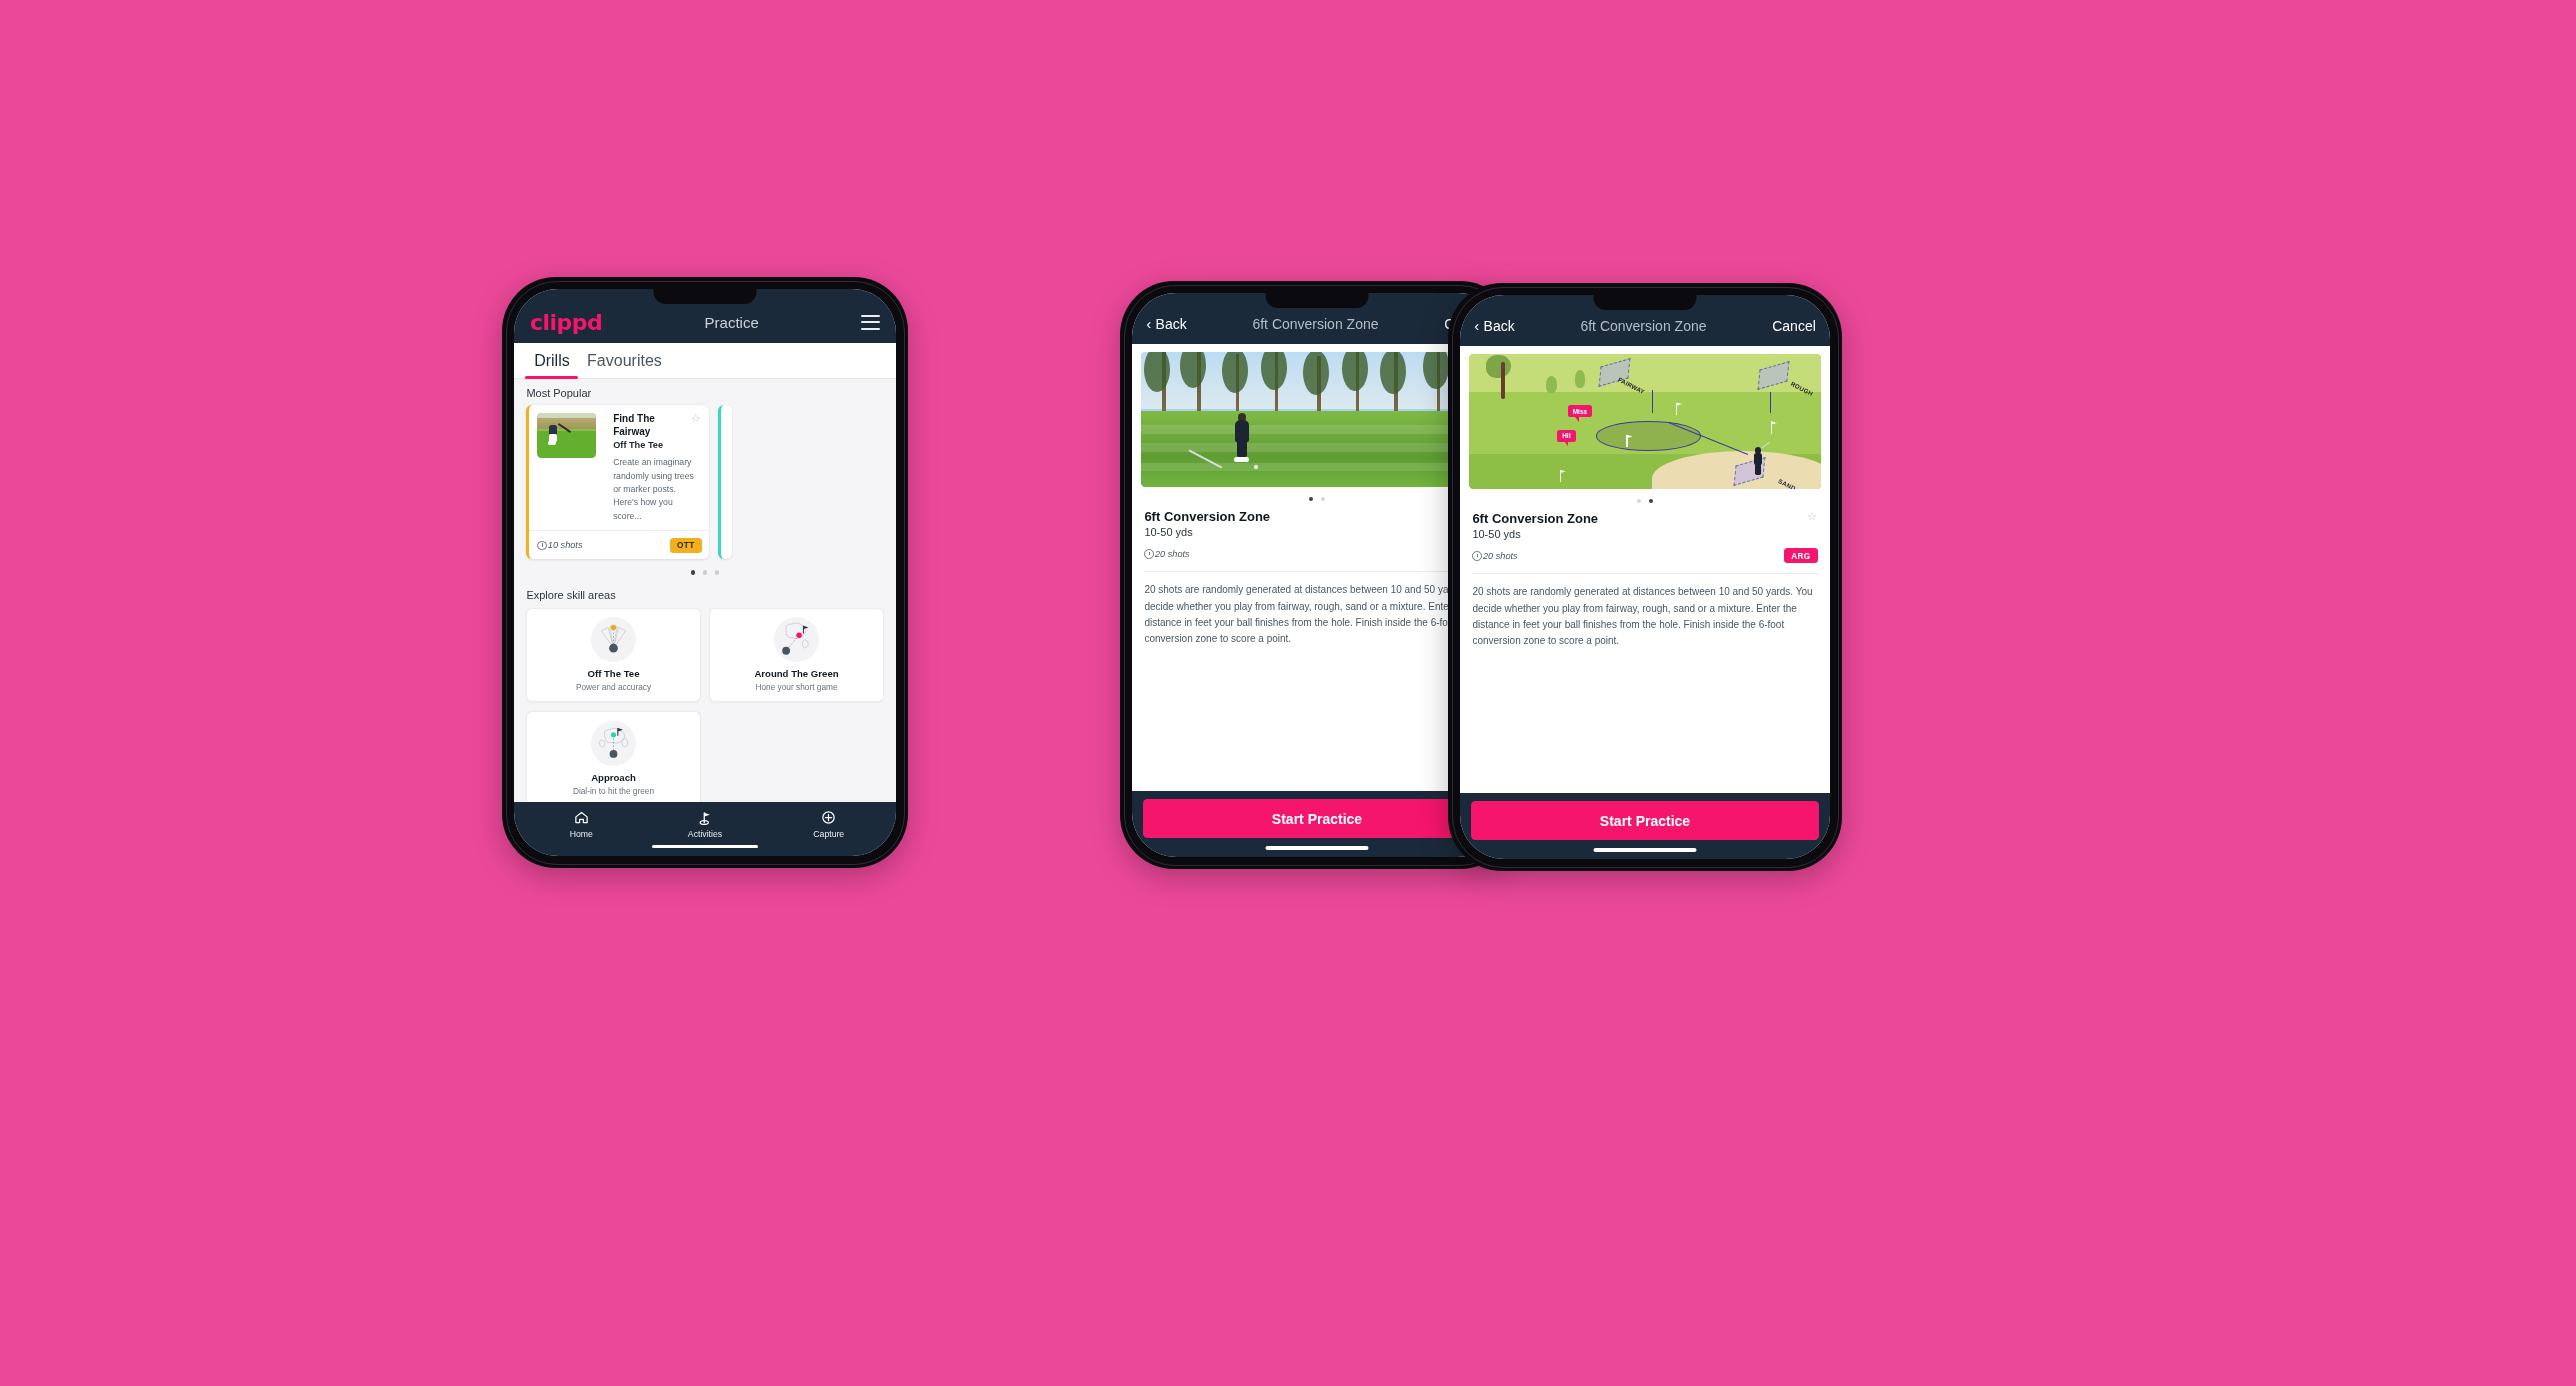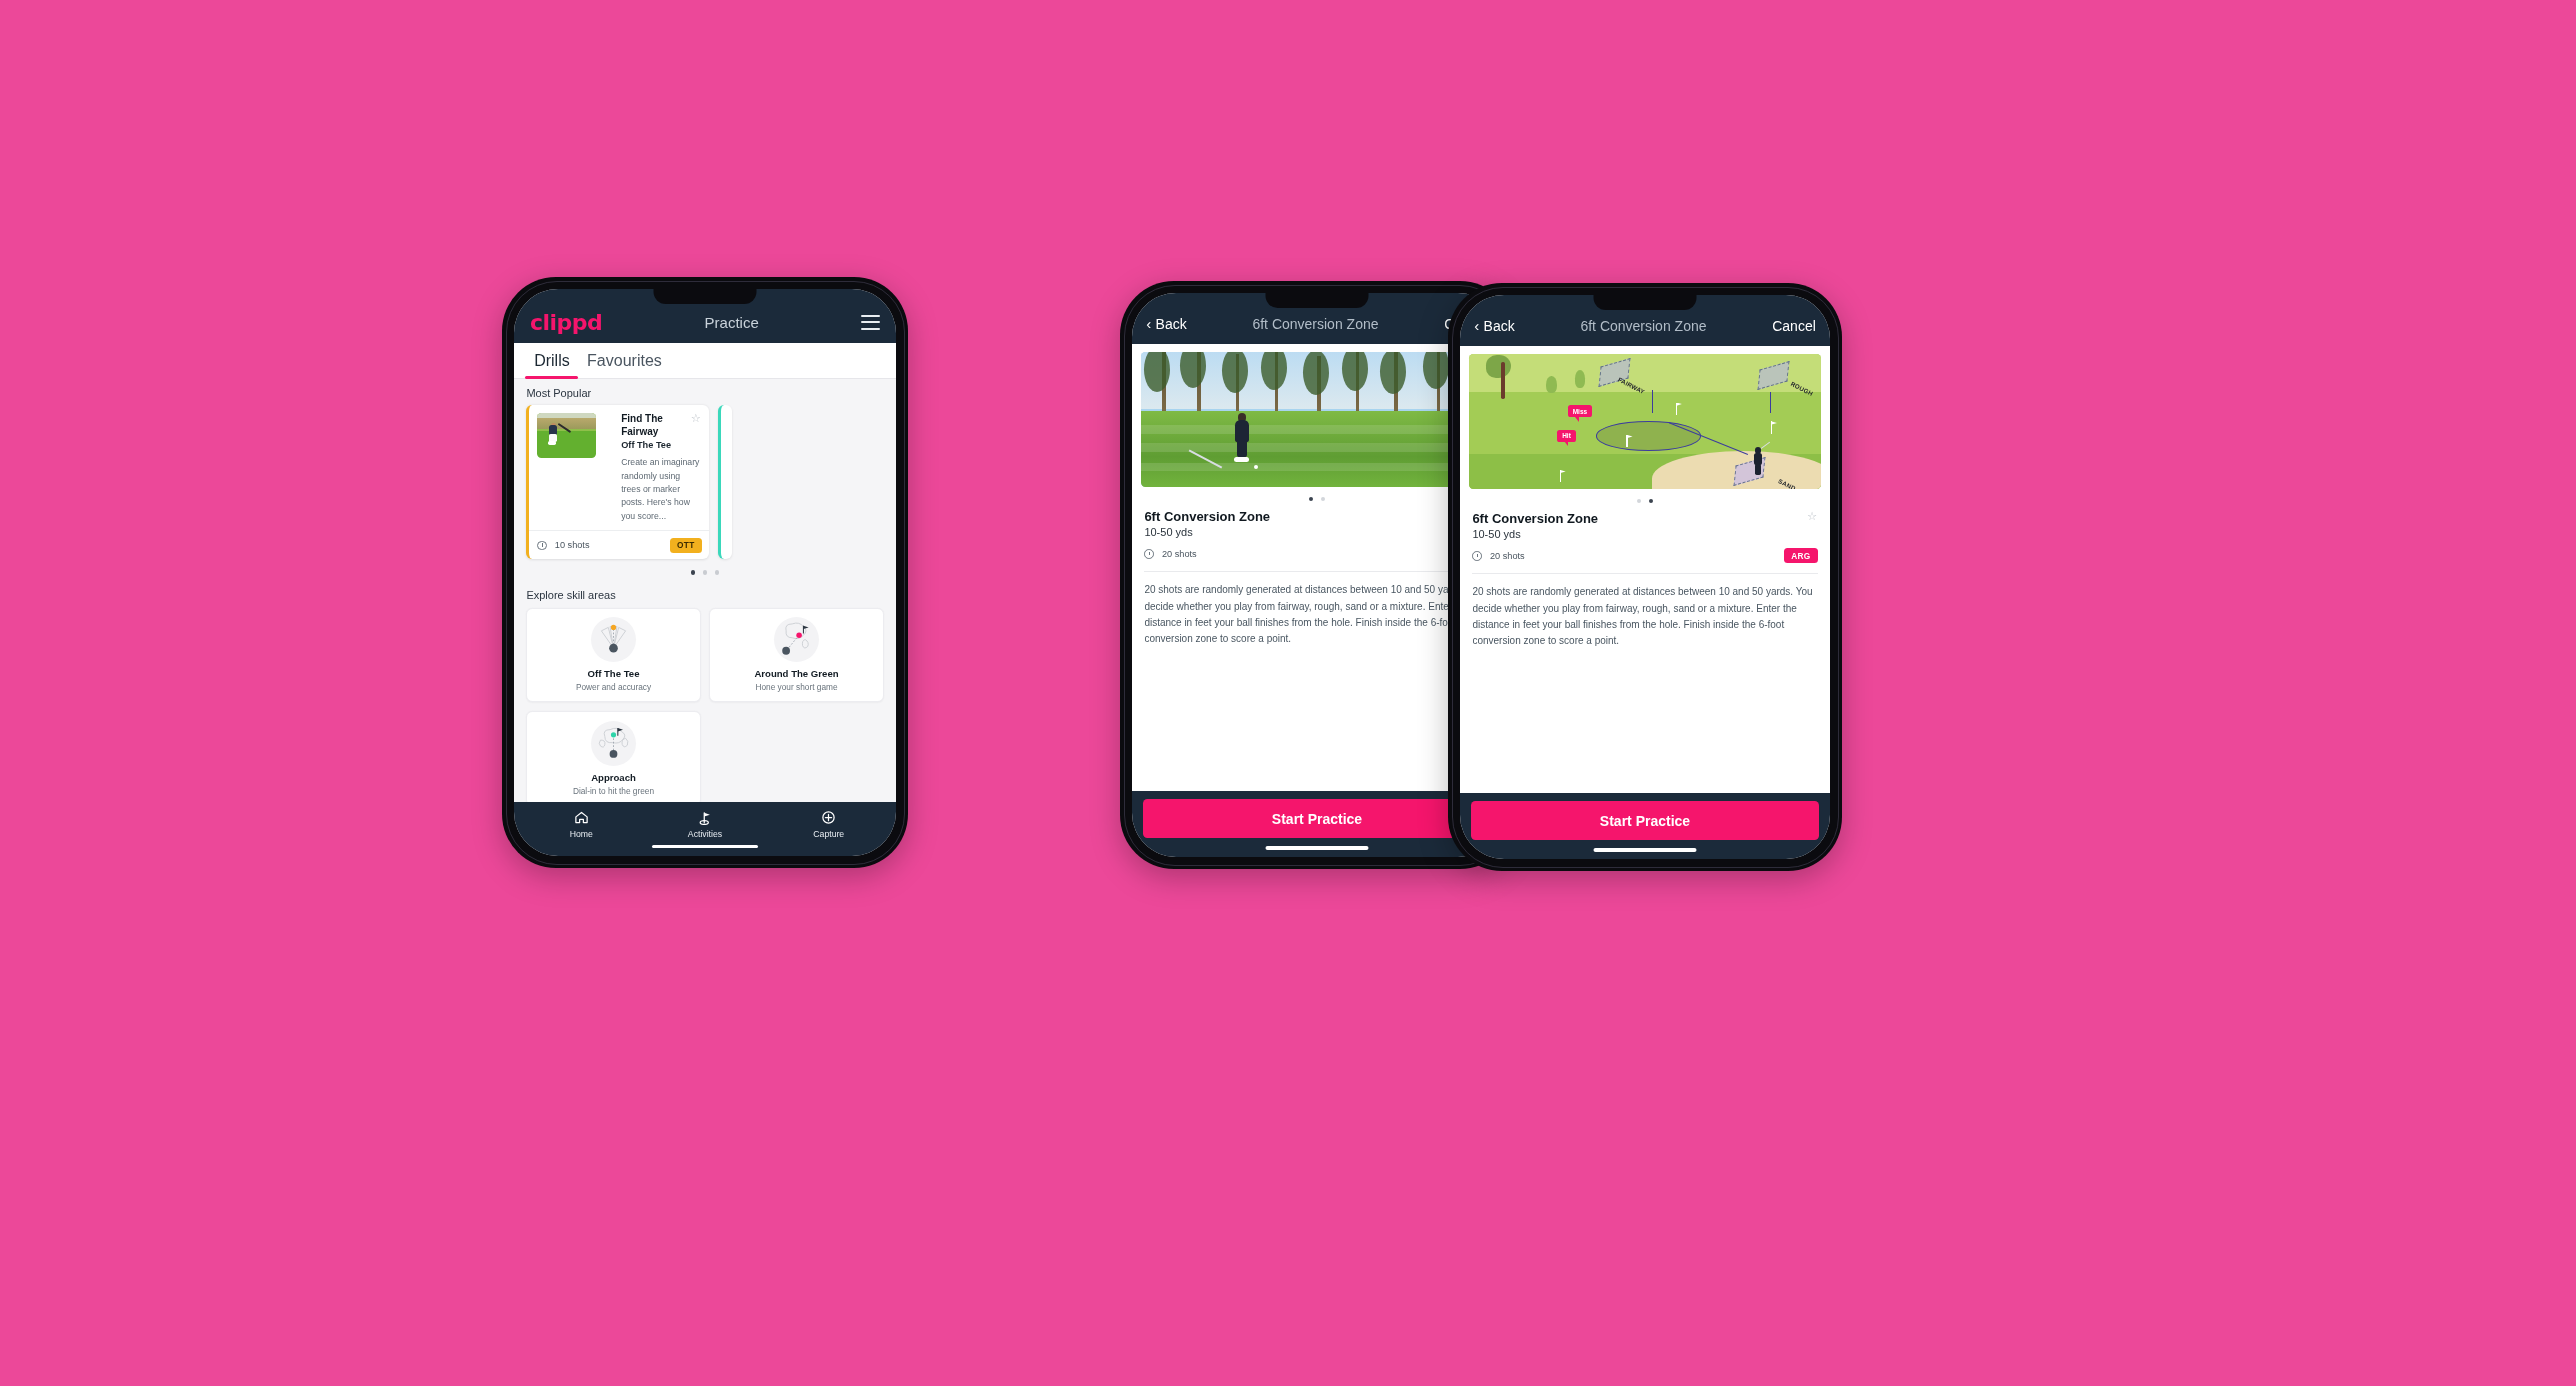--- a/index.html
+++ b/index.html
@@ -137,21 +137,21 @@
     flex:0 0 auto;
     overflow:hidden;
   }
   .pop-next {
     background:#ffffff;
     border-radius:6.1px;
     border-left:3.5px solid #3ad8bb;
     width:14px; flex:0 0 auto;
     box-shadow:0 0.9px 2.6px rgba(0,0,0,.10);
   }
-  .pop-top { display:flex; padding:7.8px 7.8px 7px 7.8px; gap:25px;}
+  .pop-top { display:flex; padding:7.8px 7.8px 7px 7.8px; gap:17px;}
   .thumb {
     width:59px; height:45px; border-radius:4.4px; flex:0 0 auto;
     background:
       radial-gradient(circle at 26% 64%, #ffffff 0 2.6px, transparent 2.6px),
       linear-gradient(#8fbf4a 0 40%, #63b02f 40% 100%);
     position:relative; overflow:hidden;
   }
   .thumb .sky { position:absolute; top:0; left:0; right:0; height:16%; background:#cfd8c0;}
   .thumb .dune { position:absolute; top:10%; left:0; right:0; height:26%;
      background:linear-gradient(#b9a96c,#9c9a5c);}
@@ -169,21 +169,21 @@
   .pop-desc { font-size:8.7px; color:#5e6973; line-height:1.55; margin-top:6.1px;}
   .star {
     width:11.3px; height:11.3px; flex:0 0 auto; cursor:pointer;
     color:#b9bfc6; font-size:11.3px; line-height:11.3px; text-align:center;
   }
   .pop-foot {
     border-top:0.9px solid #eceef0;
     display:flex; align-items:center; justify-content:space-between;
     padding:6.1px 7.8px;
   }
-  .shots { display:flex; align-items:flex-end; gap:8px; font-size:9.2px; color:#4a555f;}
+  .shots { display:flex; align-items:flex-end; gap:1px; font-size:9.2px; color:#4a555f;font-style:italic;}
   .clock-icon{
     width:9.6px;height:9.6px;border:1.2px solid #6b757e;border-radius:50%;
     position:relative; flex:0 0 auto;
   }
   .clock-icon::before{content:"";position:absolute;left:3.5px;top:1.7px;width:1.1px;height:3.5px;background:#6b757e;}
   .badge {
     font-size:8.3px; font-weight:700; color:#ffffff;
     padding:2.6px 7px; border-radius:3.5px; letter-spacing:0.3px;
   }
   .badge.ott { background:#f2b01e; color:#3a2a00;}

